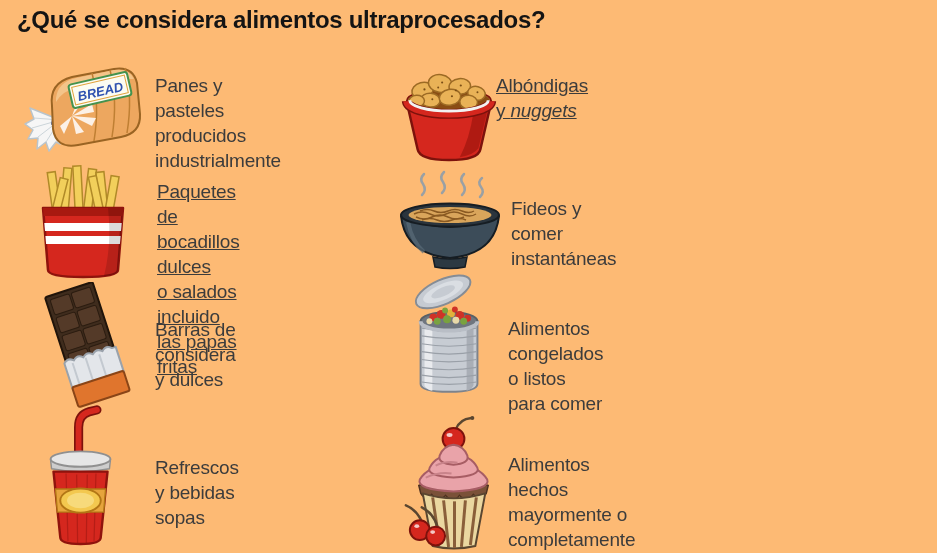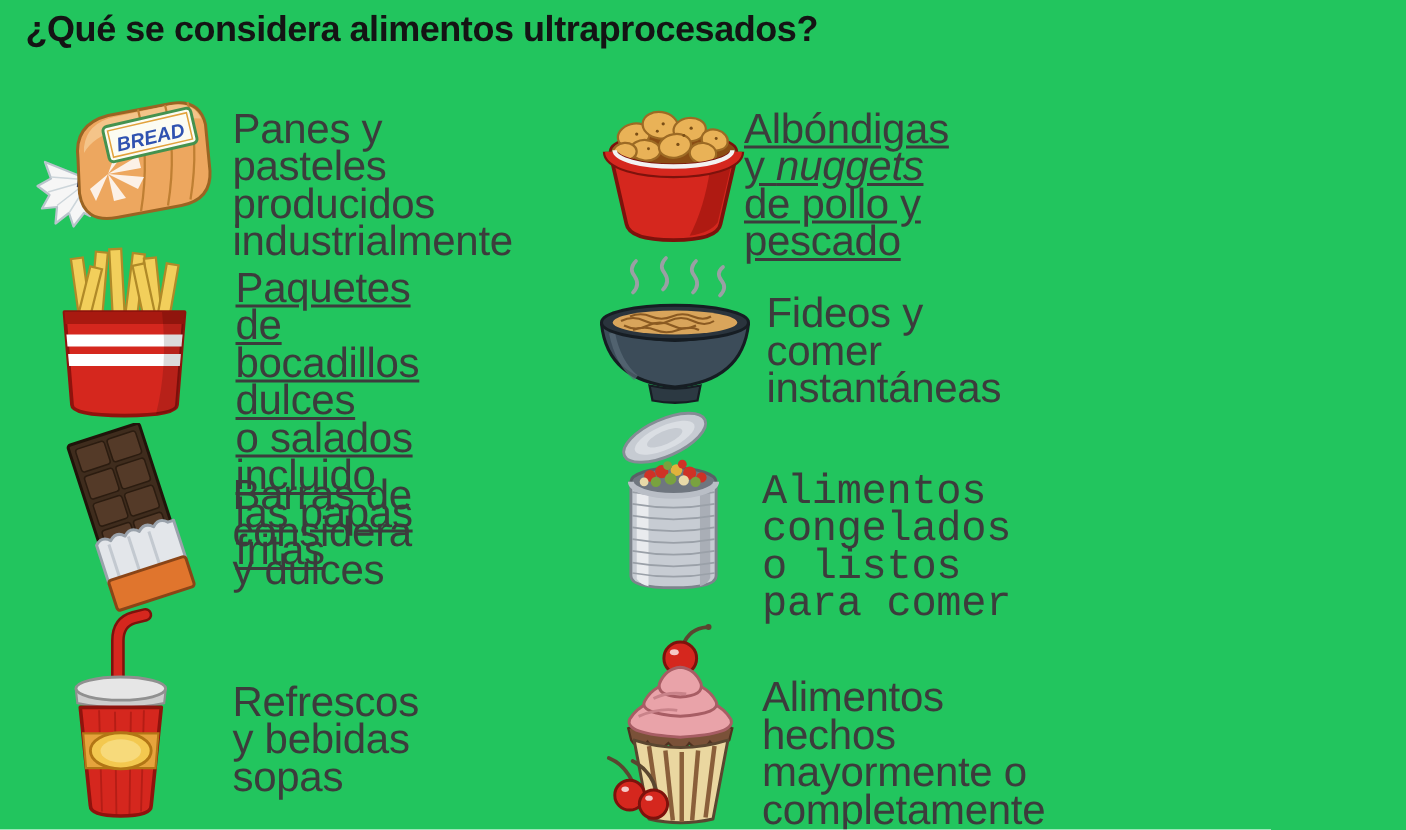--- a/index.html
+++ b/index.html
@@ -1,28 +1,28 @@
 <!DOCTYPE html>
 <html><head>
 <meta charset="utf-8">
 <style>
   * { margin:0; padding:0; box-sizing:border-box; }
   html,body { background:#ffffff; }
   .canvas {
-    position:relative; width:937px; height:553px; background:#22c55e;
+    position:relative; width:937px; height:553px; background:#fdba74;
     overflow:hidden; font-family:"Liberation Sans", sans-serif;
   }
   .page-title {
     position:absolute; left:17px; top:6px;
     font-size:24px; font-weight:700; color:#141414; letter-spacing:-0.3px;
   }
   .item { position:absolute; }
   .item-icon { position:absolute; }
   .item-text {
-    position:absolute; font-size:28px; line-height:25px; color:#3c3c3c;
+    position:absolute; font-size:19px; line-height:25px; color:#3c3c3c;
     white-space:pre-line; letter-spacing:-0.2px;
   }
   .item-text em { font-style:italic; }
   svg { display:block; }
 </style>
 </head>
 <body>
 
 <div class="canvas">
 
@@ -154,21 +154,21 @@
             <circle cx="38" cy="42" r="1"></circle>
             <circle cx="58" cy="39" r="1.1"></circle>
           <circle cx="44" cy="30" r="1"></circle>
             <circle cx="62" cy="33" r="1"></circle>
         </g>
         <path d="M12,44 A43,13 0 0 0 98,44" stroke="#7d120c" stroke-width="10" fill="none"></path>
         <path d="M12,44 A43,13 0 0 0 98,44" stroke="#d5271e" stroke-width="7" fill="none"></path>
         <path d="M15,43 A40,11 0 0 0 95,43" stroke="#f2f2f2" stroke-width="3" fill="none"></path>
       </svg>
     </div>
-    <div class="item-text" style="left:496px; top:73px;text-decoration:underline;"><span>Albóndigas y </span><em>nuggets</em><br><span>de pollo y pescado</span></div>
+    <div class="item-text" style="left:496px; top:73px;text-decoration:underline;"><span>Albóndigas y </span><em>nuggets</em><br></div>
   </div>
 
   <div class="item">
     <div class="item-icon" style="left:384px; top:168px;">
       <svg width="130" height="108" viewBox="0 0 130 108">
         <g stroke="#9aa0a4" stroke-width="2.5" fill="none" stroke-linecap="round">
           <path d="M38,27 q5,-5 1,-11 q-4,-5 1,-10"></path>
           <path d="M58,25 q5,-5 1,-11 q-4,-5 1,-10"></path>
           <path d="M78,27 q5,-5 1,-11 q-4,-5 1,-10"></path>
           <path d="M96,29 q5,-5 1,-10 q-4,-5 1,-9"></path>
@@ -223,21 +223,21 @@
             <circle cx="57" cy="55" r="3.5" fill="#e8d9a8"></circle>
           <circle cx="65" cy="56" r="3.5" fill="#79a23f"></circle>
             <circle cx="30" cy="56" r="3" fill="#e8d9a8"></circle>
           <circle cx="46" cy="45" r="3" fill="#79a23f"></circle>
             <circle cx="56" cy="44" r="3" fill="#cf3226"></circle>
         </g>
         <path d="M20,56 A30,10.2 0 0 0 80,56" stroke="#7d838c" stroke-width="1.5" fill="none"></path>
         <path d="M21,56 A29,9.5 0 0 0 79,56" stroke="#b9bec6" stroke-width="4" fill="none"></path>
       </svg>
     </div>
-    <div class="item-text" style="left:508px; top:316px;font-family:Liberation Mono, monospace;">Alimentos congelados
+    <div class="item-text" style="left:508px; top:316px;">Alimentos congelados
 o listos para comer</div>
   </div>
 
   <div class="item">
     <div class="item-icon" style="left:392px; top:414px;">
       <svg width="124" height="139" viewBox="0 0 125 140">
         <path d="M64,16 Q68,5 80,4" stroke="#5a4630" stroke-width="2.5" fill="none" stroke-linecap="round"></path>
         <circle cx="81" cy="4" r="2" fill="#5a4630"></circle>
         <circle cx="62" cy="25" r="11" fill="#d5271e" stroke="#7d120c" stroke-width="2"></circle>
         <ellipse cx="58" cy="21" rx="3" ry="2" fill="#ffffff" opacity="0.75"></ellipse>

